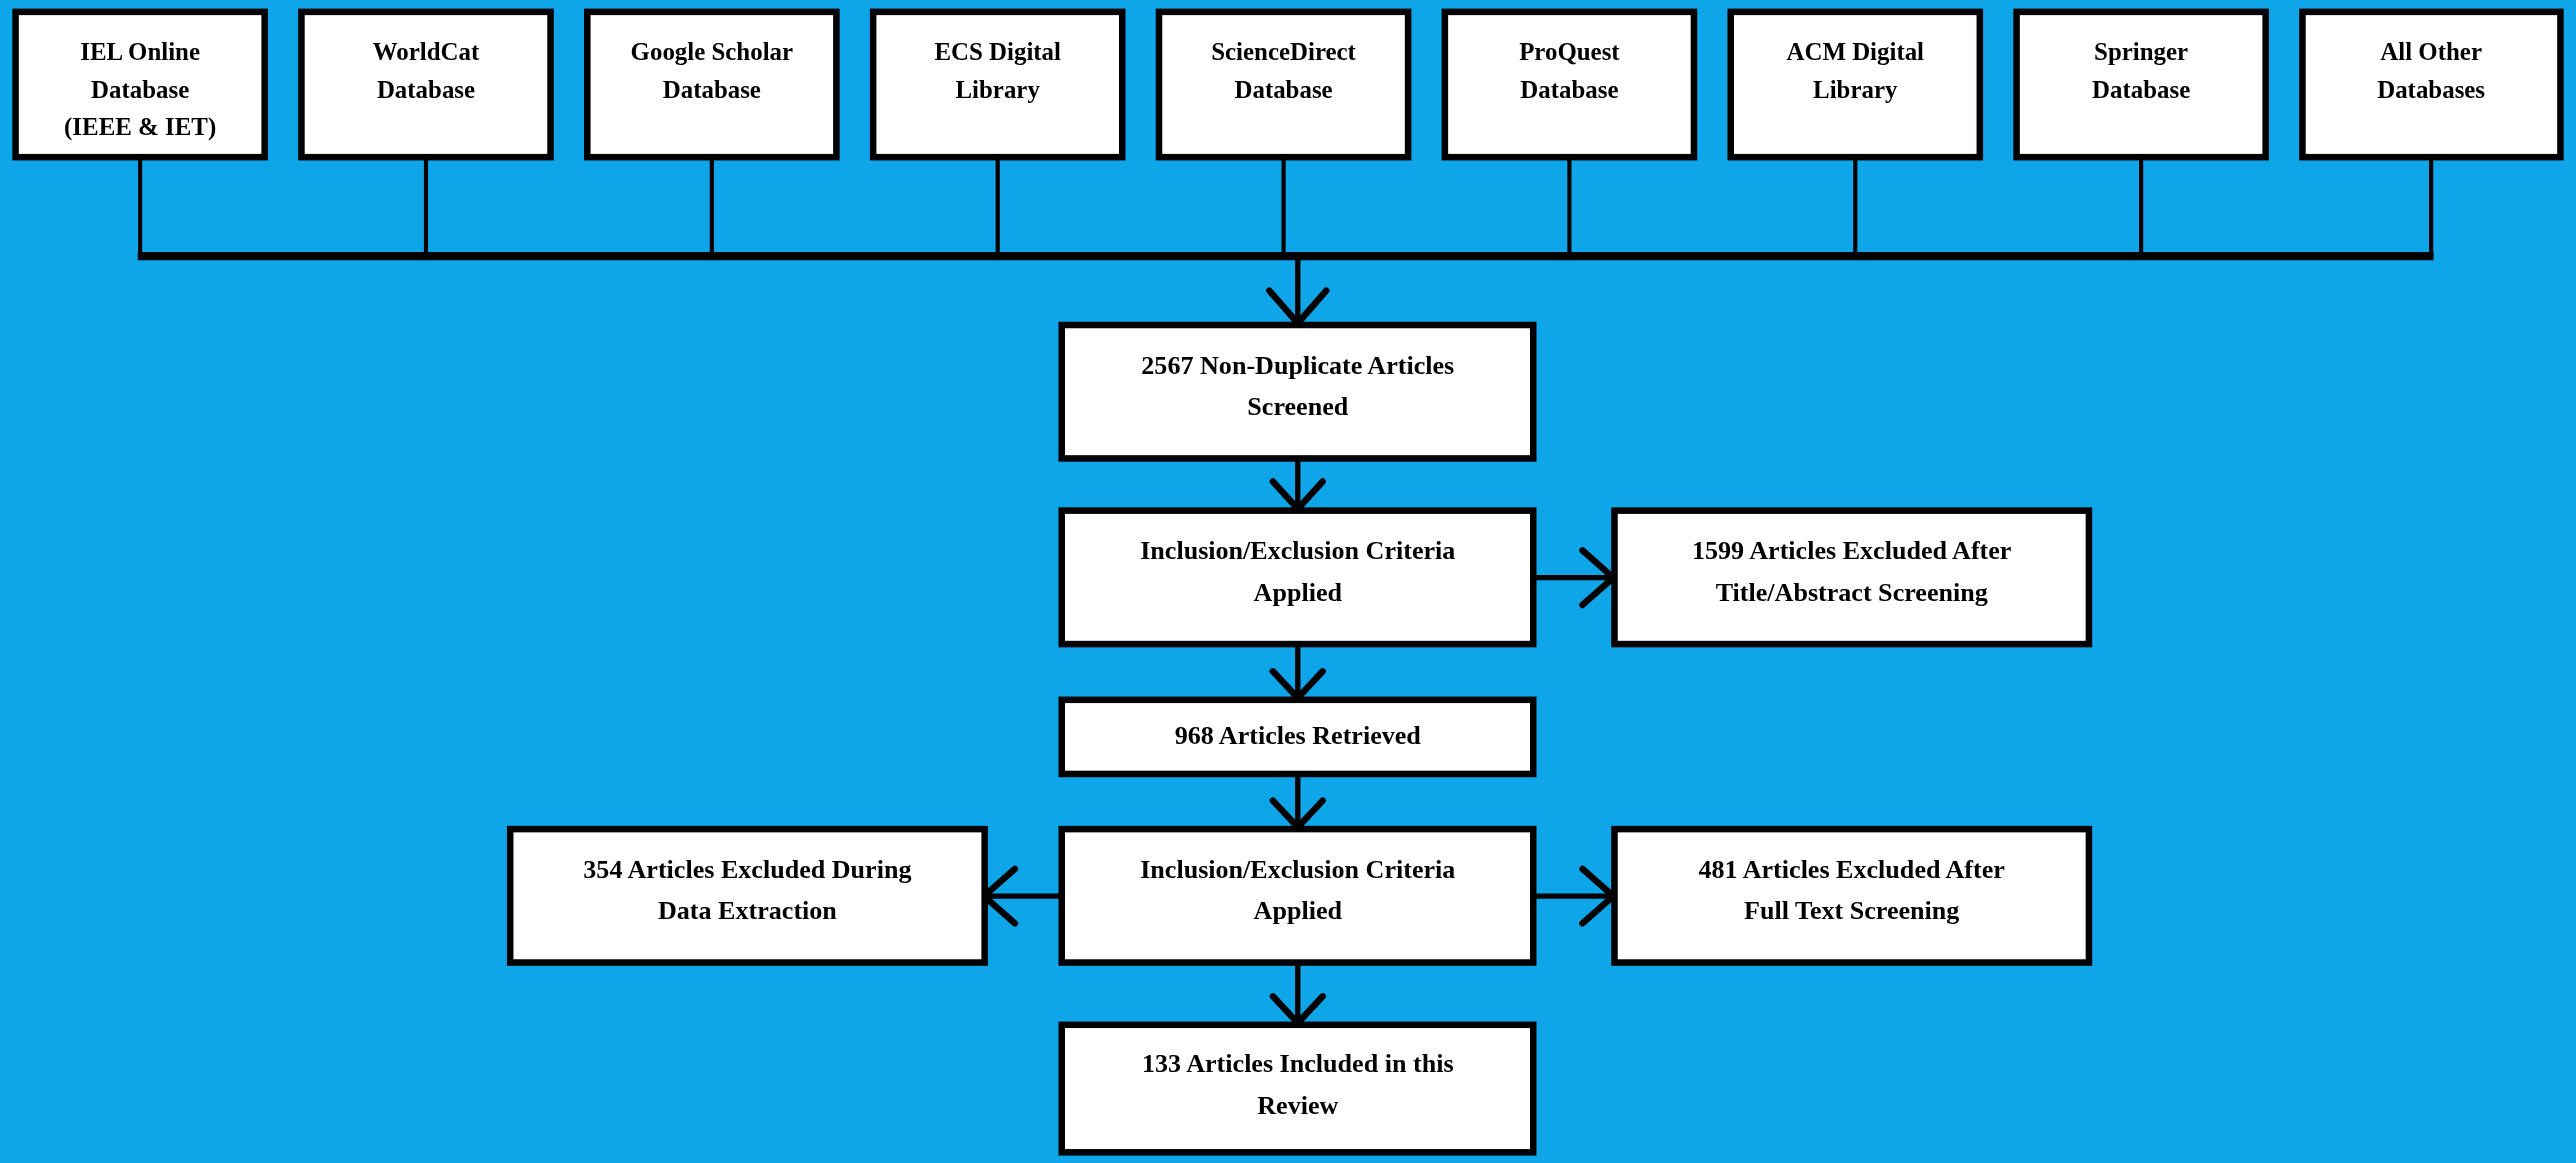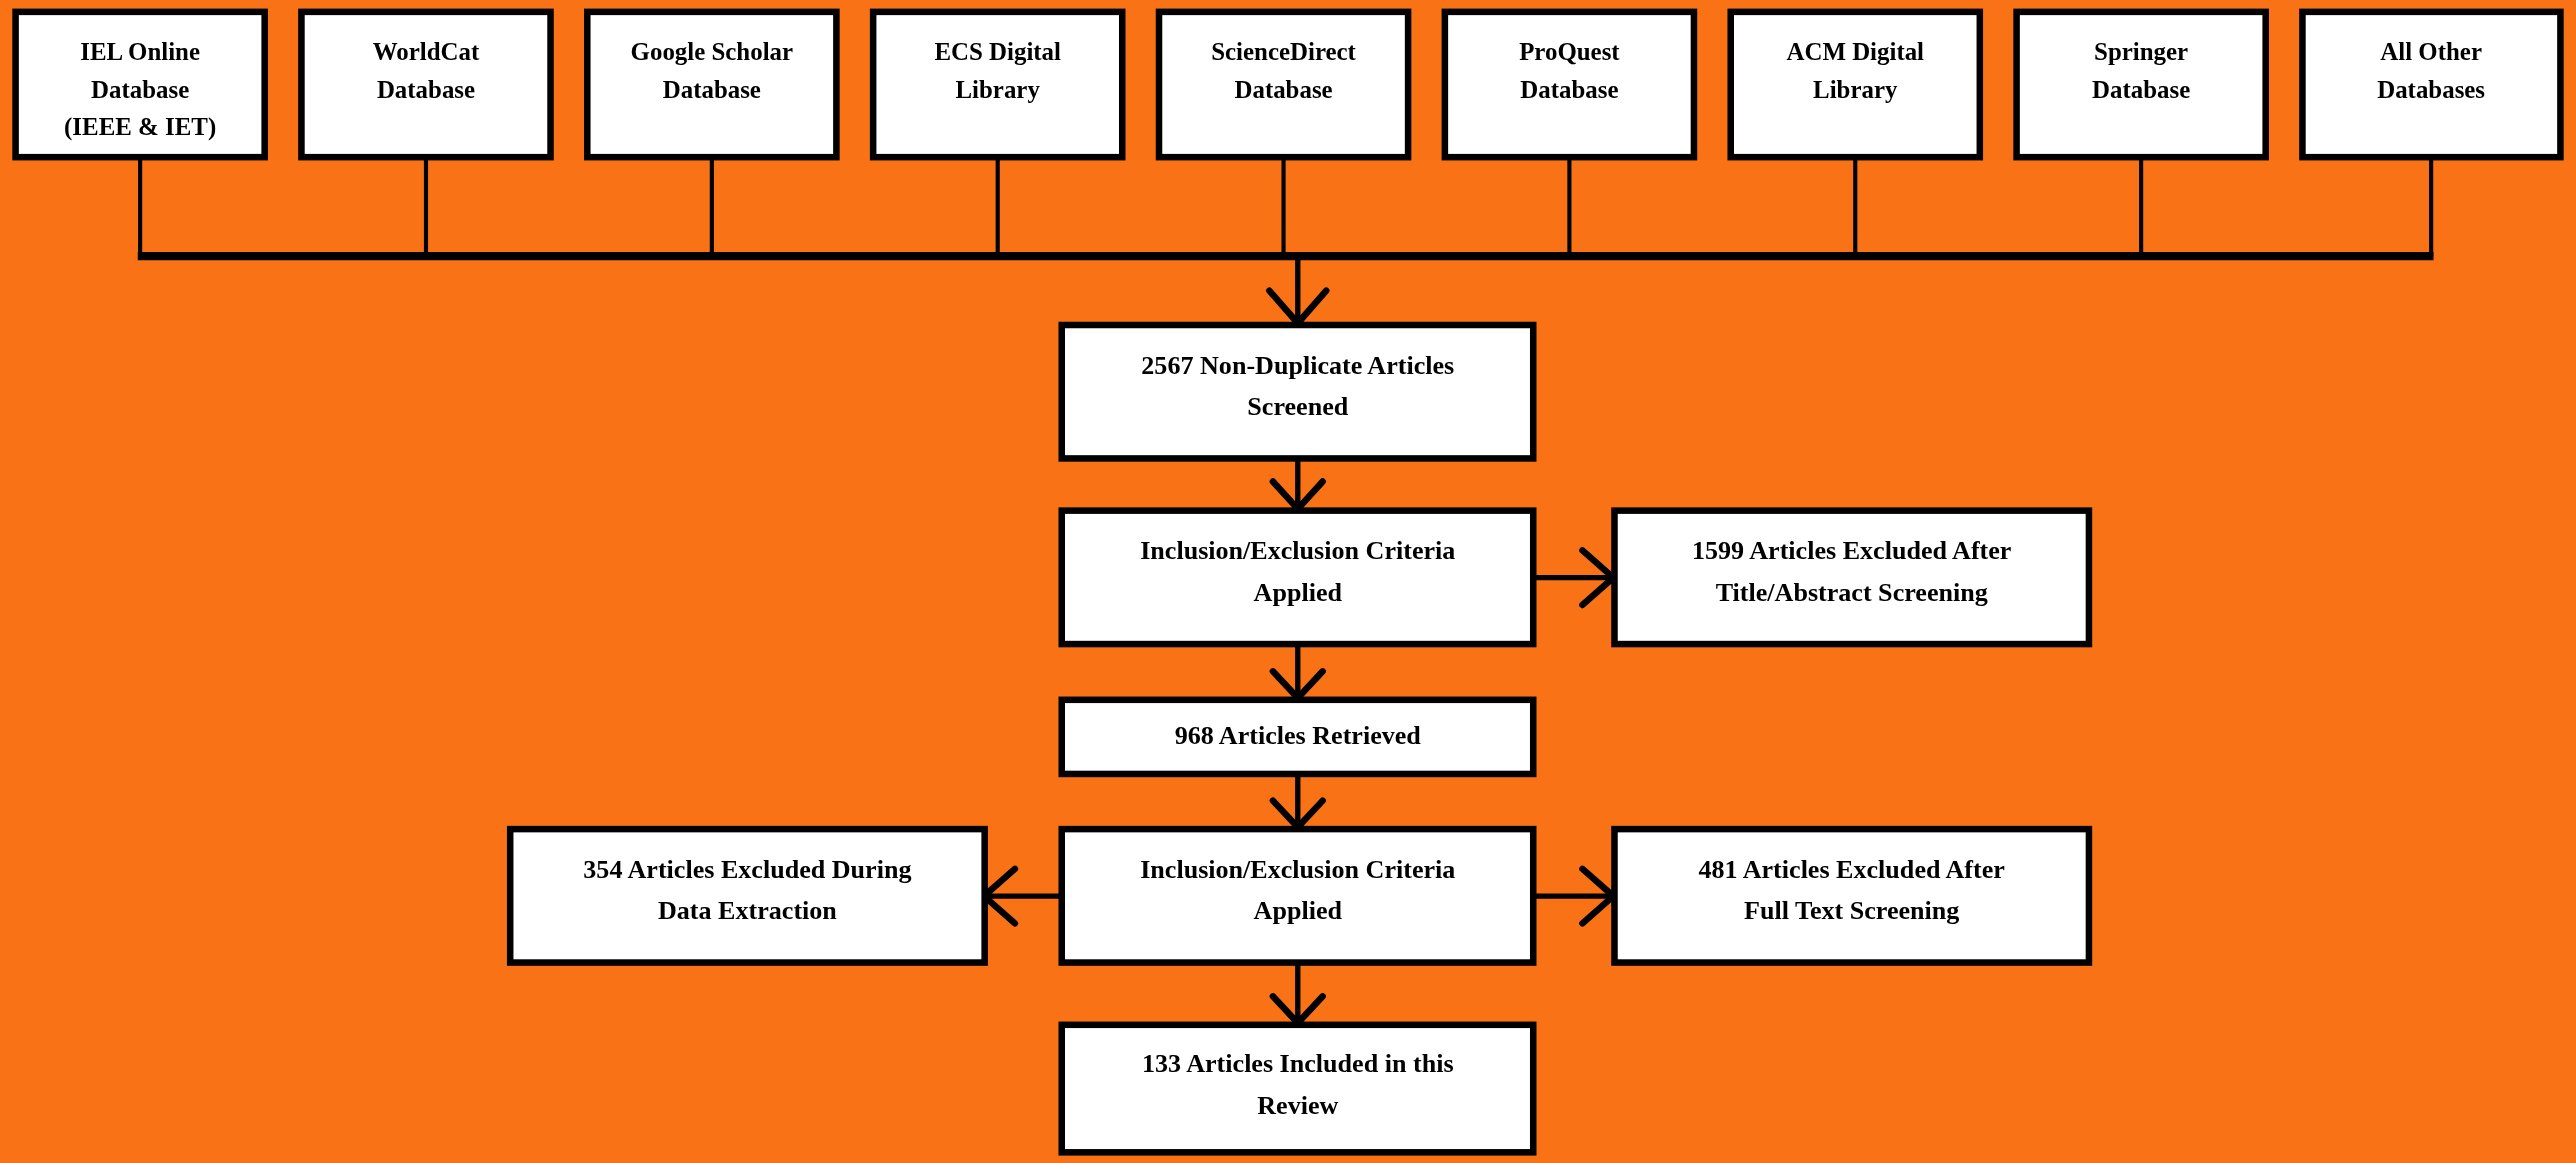--- a/index.html
+++ b/index.html
@@ -10,21 +10,21 @@
   body {
     width: 2576px;
     height: 1163px;
     font-family: "Liberation Serif", "DejaVu Serif", serif;
     overflow: hidden;
   }
   #flow-root {
     position: relative;
     width: 2576px;
     height: 1163px;
-    background: #f97316;
+    background: #0ea5e9;
   }
   svg.flow-svg {
     position: absolute;
     top: 0;
     left: 0;
     width: 2576px;
     height: 1163px;
     display: block;
   }
   .node-rect {

